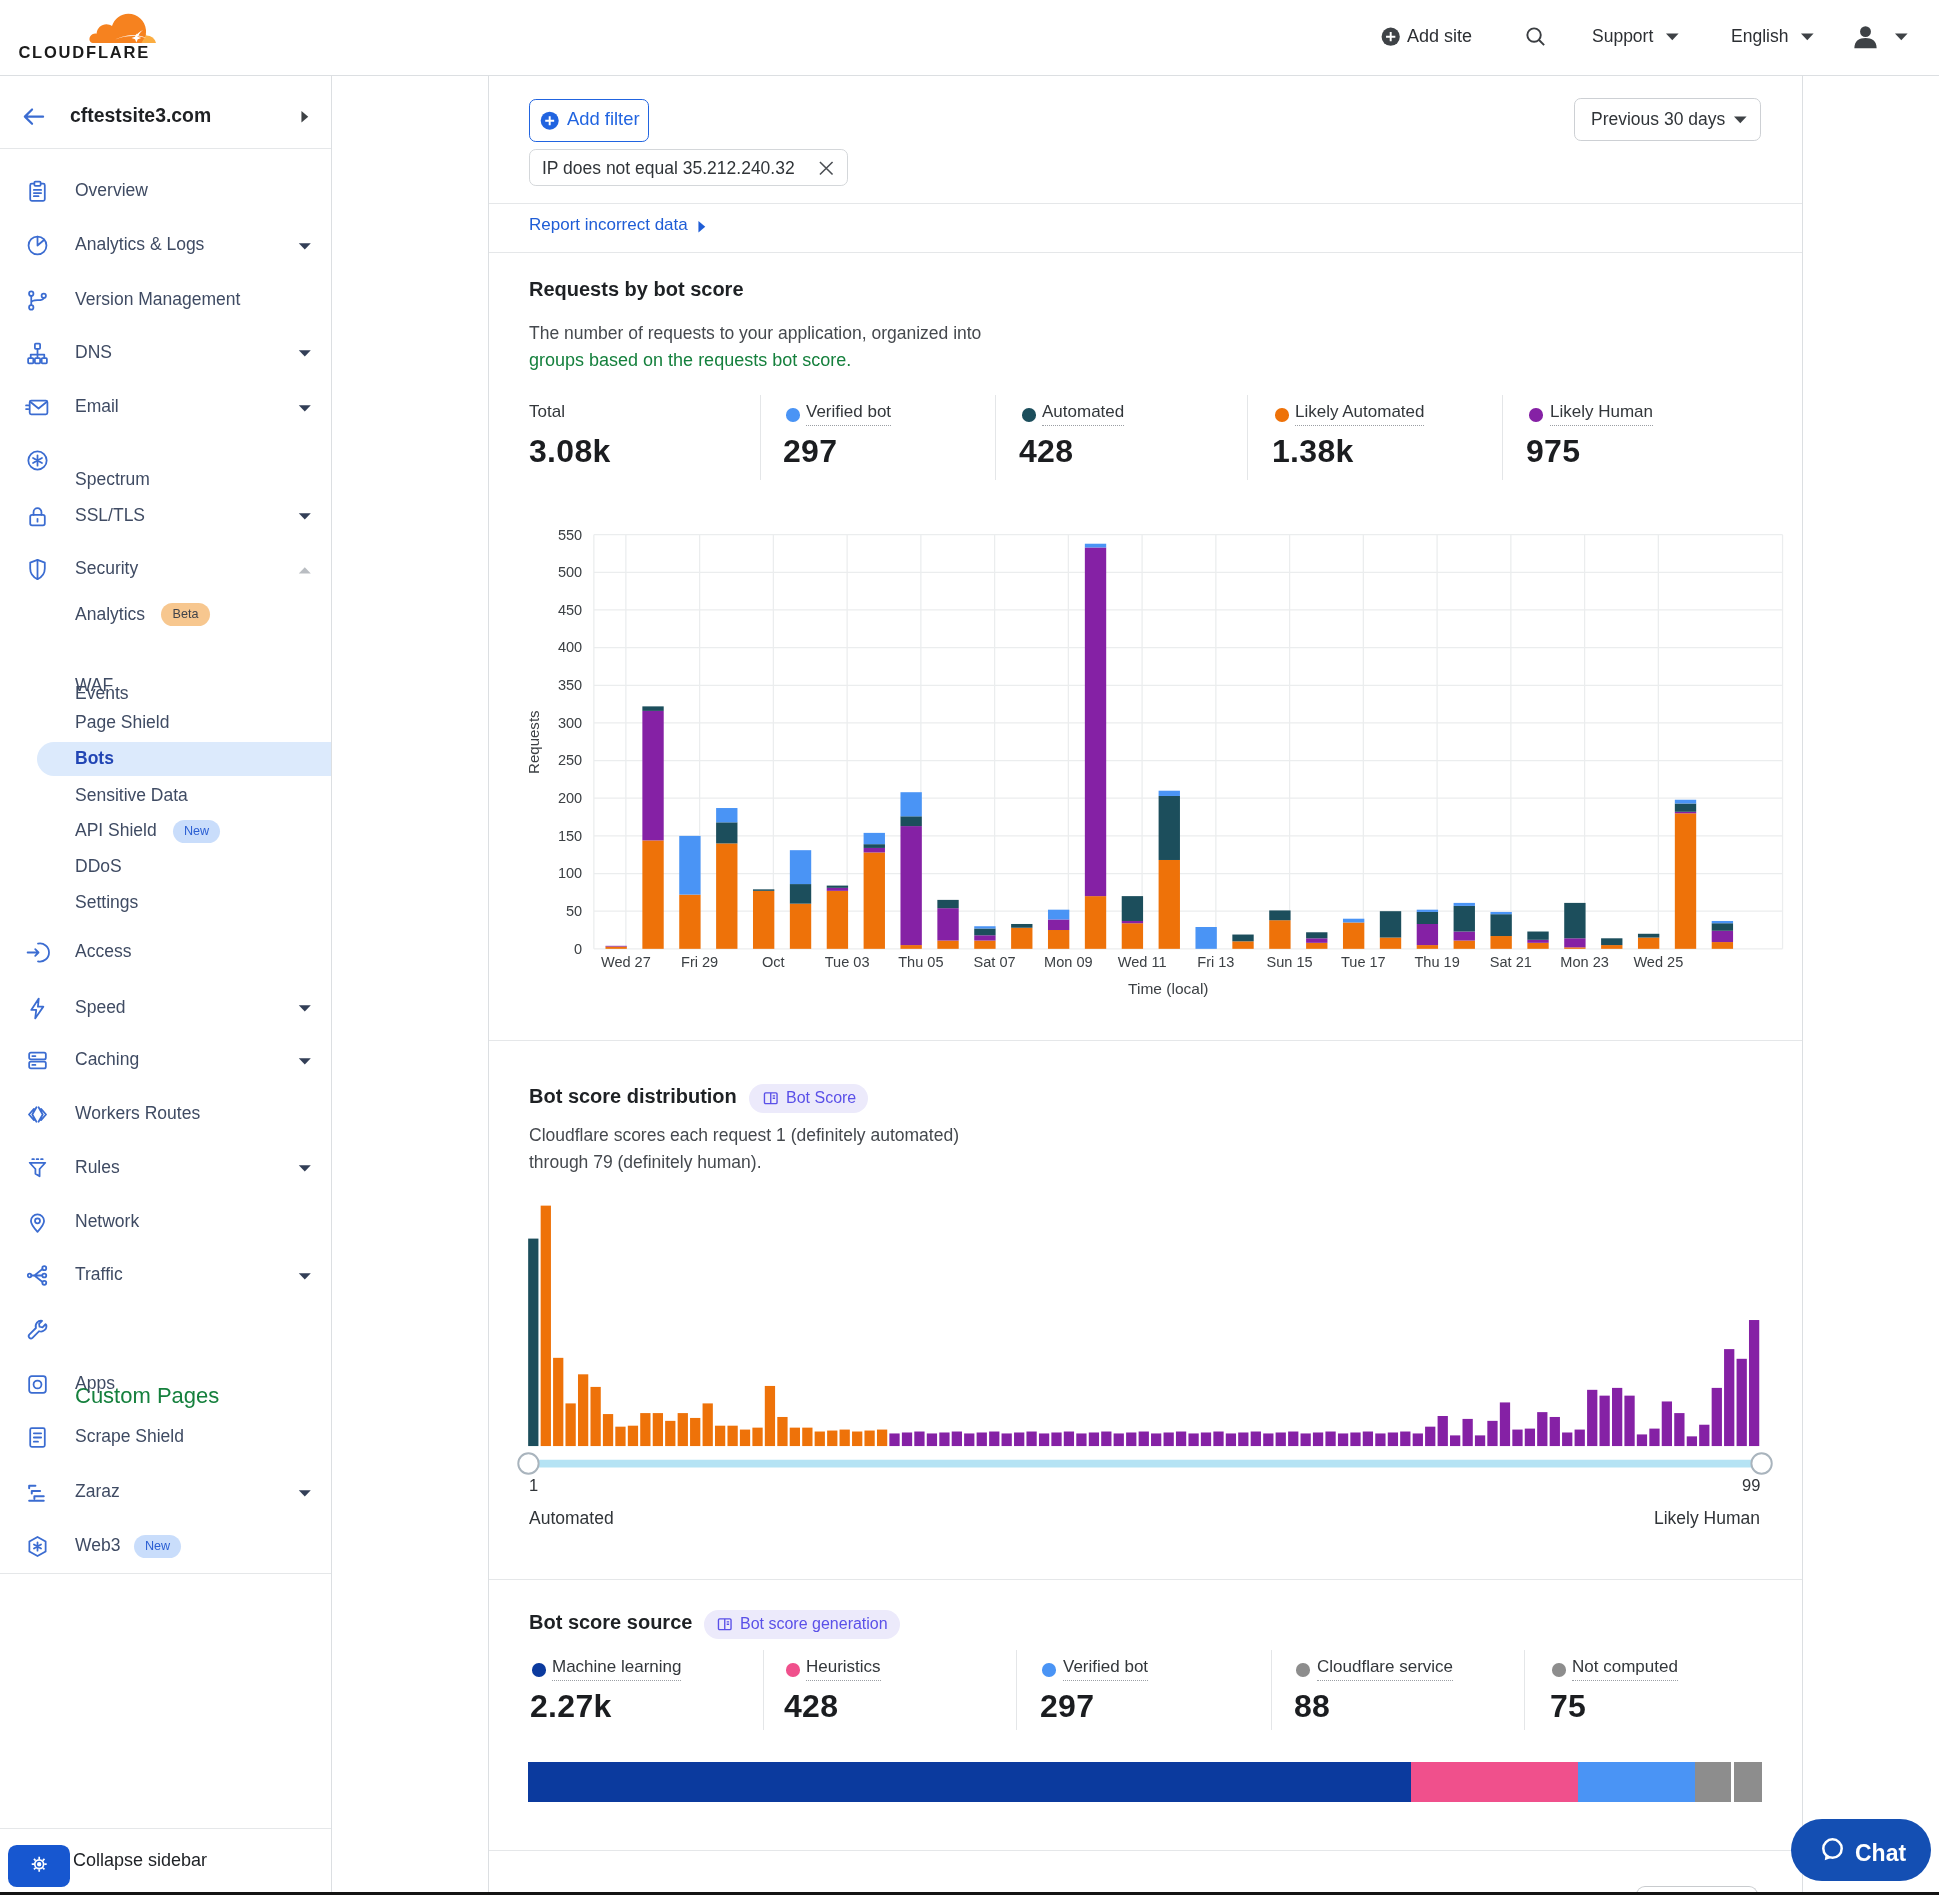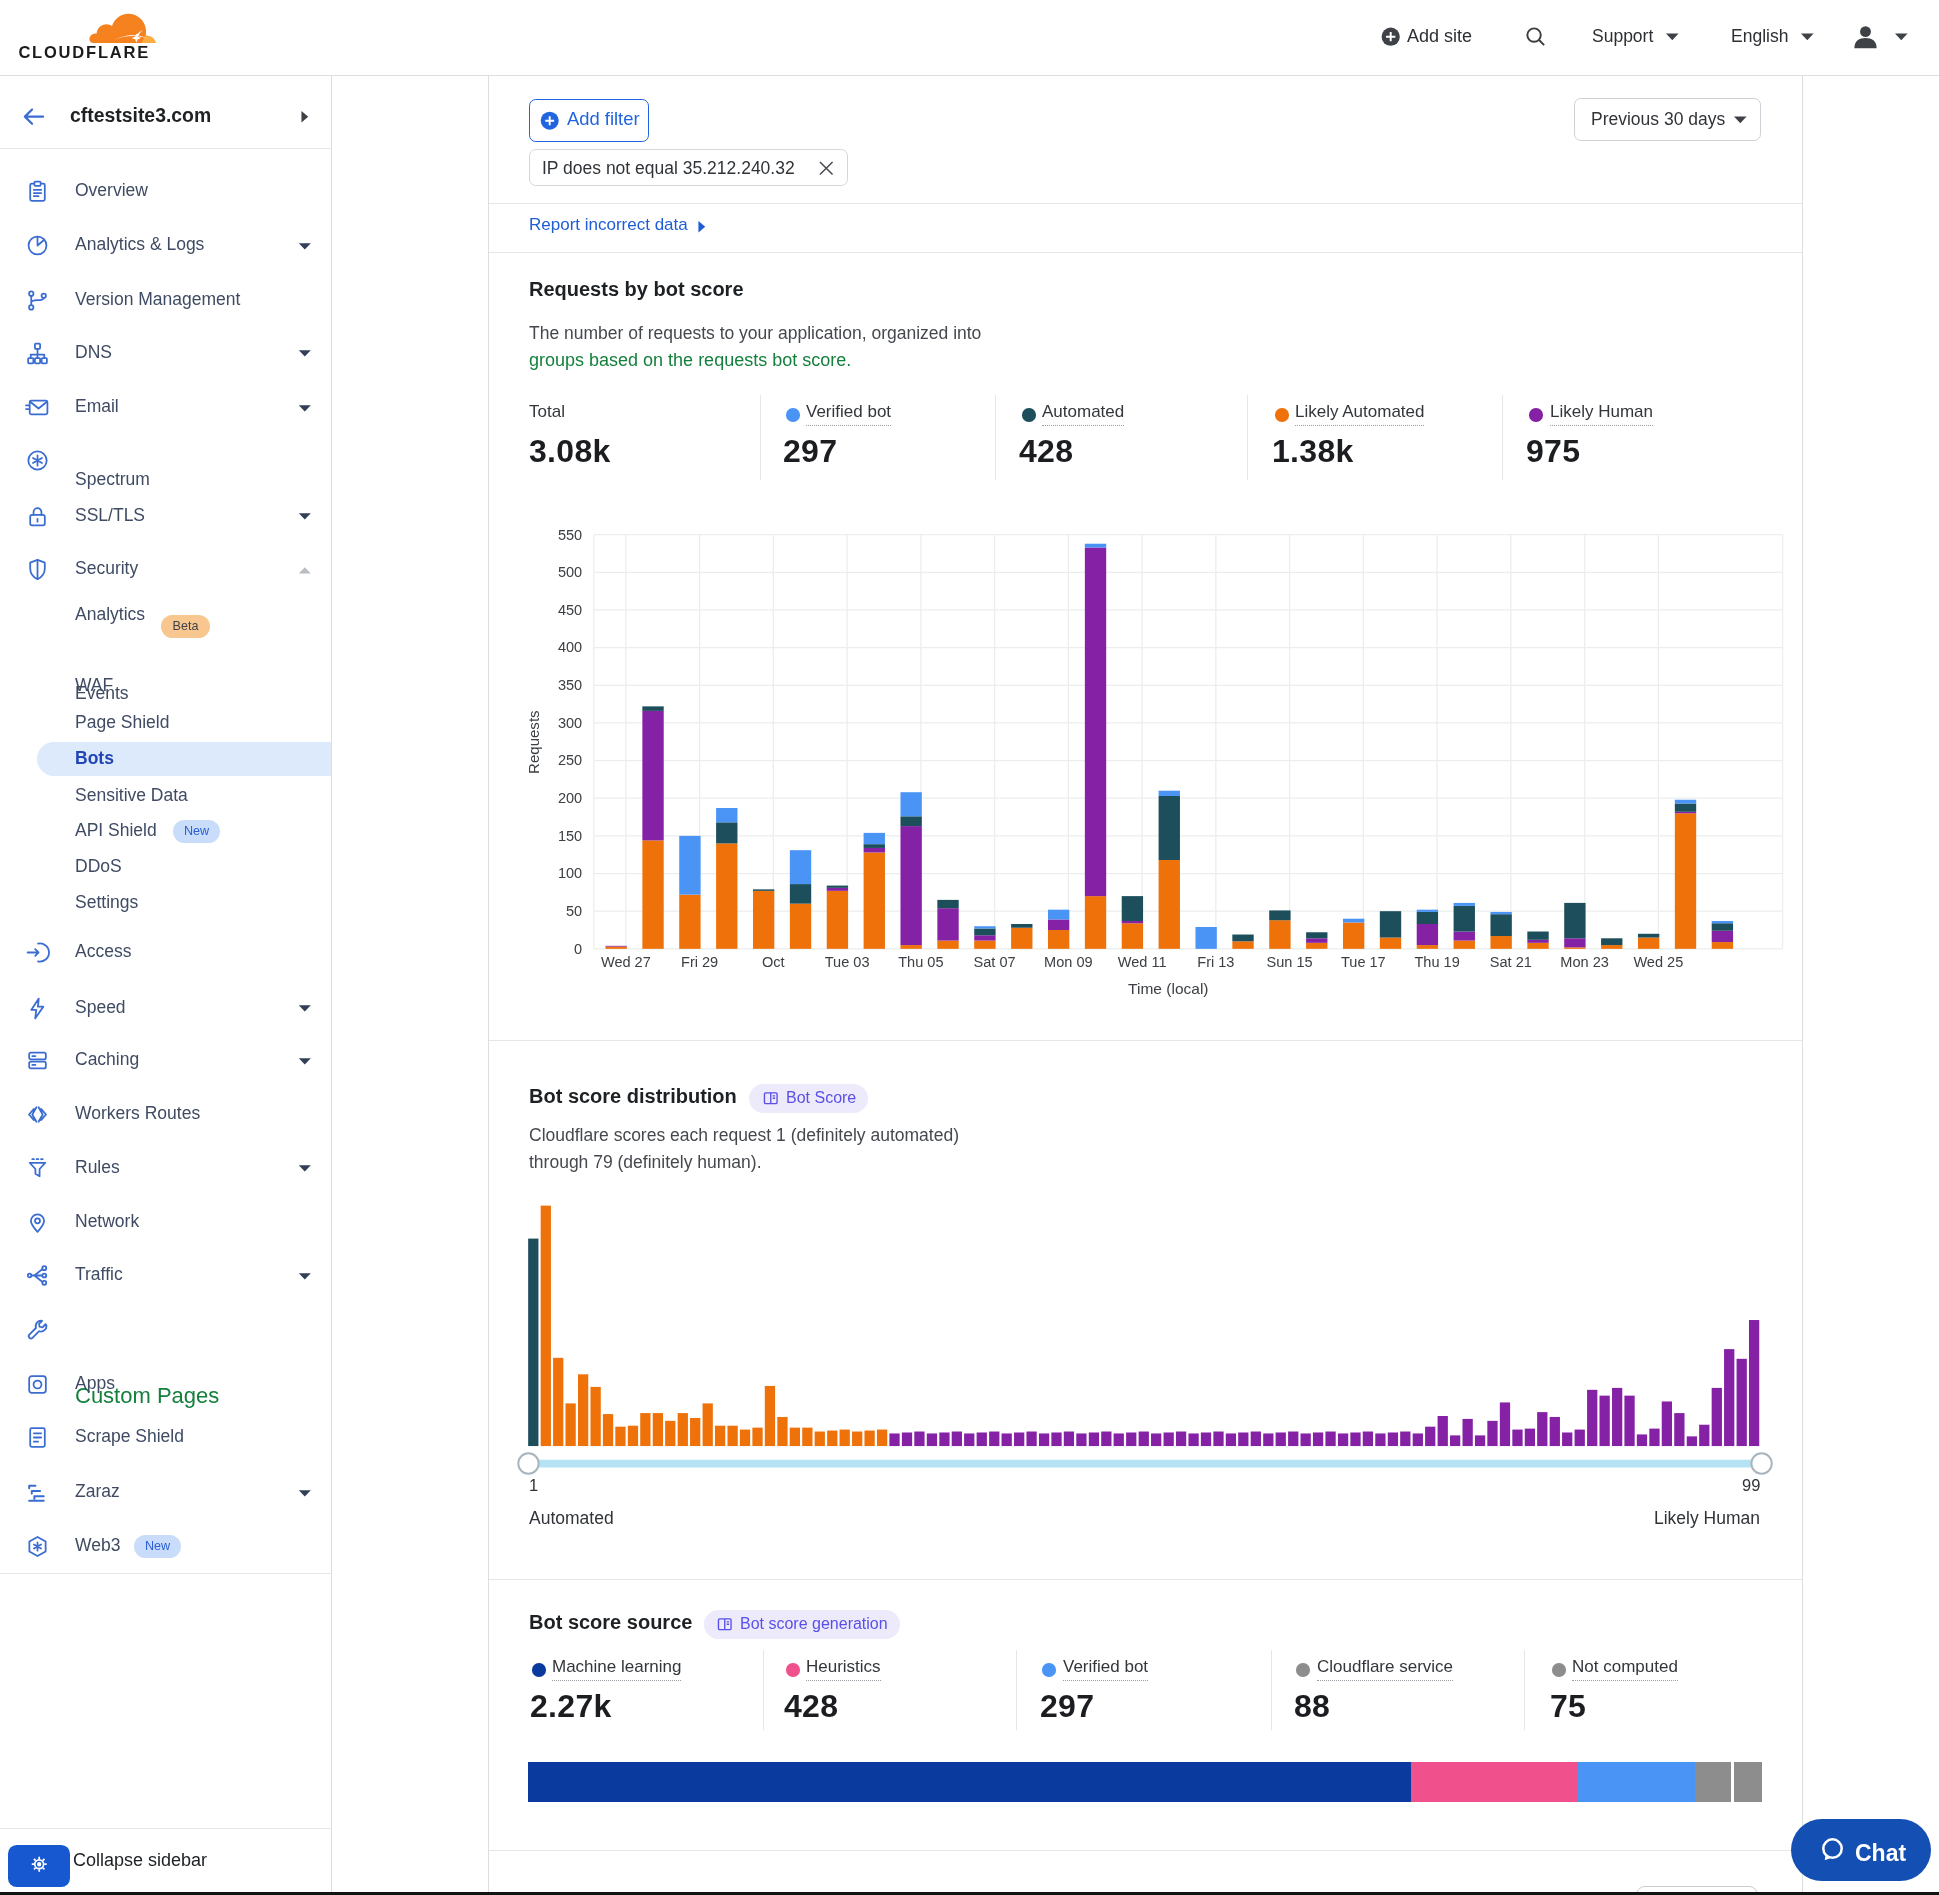--- a/index.html
+++ b/index.html
@@ -121,21 +121,21 @@
 <div class="abs" style="left:37px;top:742px;width:294px;height:34px;background:#dceafc;border-radius:17.5px 0 0 17.5px;"></div>
 <div class="txt" style="left:75px;top:604px;font-size:17.5px;color:#3f4b63;">Analytics</div>
 <div class="txt" style="left:75px;top:639px;font-size:17.5px;color:#3f4b63;margin-top:44px;">Events</div>
 <div class="txt" style="left:75px;top:675px;font-size:17.5px;color:#3f4b63;">WAF</div>
 <div class="txt" style="left:75px;top:712px;font-size:17.5px;color:#3f4b63;">Page Shield</div>
 <div class="txt" style="left:75px;top:748px;font-size:17.5px;font-weight:bold;color:#2145b4;">Bots</div>
 <div class="txt" style="left:75px;top:785px;font-size:17.5px;color:#3f4b63;">Sensitive Data</div>
 <div class="txt" style="left:75px;top:820px;font-size:17.5px;color:#3f4b63;">API Shield</div>
 <div class="txt" style="left:75px;top:856px;font-size:17.5px;color:#3f4b63;">DDoS</div>
 <div class="txt" style="left:75px;top:892px;font-size:17.5px;color:#3f4b63;">Settings</div>
-<div class="txt" style="left:161px;top:603px;width:49px;height:23px;background:#f7c78f;border-radius:11.6px;font-size:12.6px;color:#40434a;text-align:center;line-height:23px;margin-top:12px;">Beta</div>
+<div class="txt" style="left:161px;top:603px;width:49px;height:23px;background:#f7c78f;border-radius:11.6px;font-size:12.6px;color:#40434a;text-align:center;line-height:23px;">Beta</div>
 <div class="txt" style="left:173px;top:820px;width:47px;height:23px;background:#c9ddfb;border-radius:11.6px;font-size:12.6px;color:#2b5fd3;text-align:center;line-height:23px;">New</div>
 <div class="txt" style="left:62px;top:942px;"></div>
 <svg class="abs" style="left:25px;top:940px;" width="25" height="25" viewBox="0 0 24 24" fill="none" stroke="#3b6cd1" stroke-width="1.7" stroke-linecap="round" stroke-linejoin="round">
     <path d="M12.5 3.5 A8.7 8.7 0 1 1 12.5 20.5"></path>
     <path d="M2.5 12 H13 M9.8 8.8 L13 12 L9.8 15.2"></path>
   </svg>
 <div class="txt" style="left:75px;top:941px;font-size:17.5px;color:#3f4b63;">Access</div>
 <svg class="abs" style="left:25px;top:996px;" width="25" height="25" viewBox="0 0 24 24" fill="none" stroke="#3b6cd1" stroke-width="1.7" stroke-linecap="round" stroke-linejoin="round">
     <path d="M13.2 2.5 L6 13.4 H10.8 L9.8 21.5 L17.6 10.2 H12.4 Z"></path>
   </svg>

